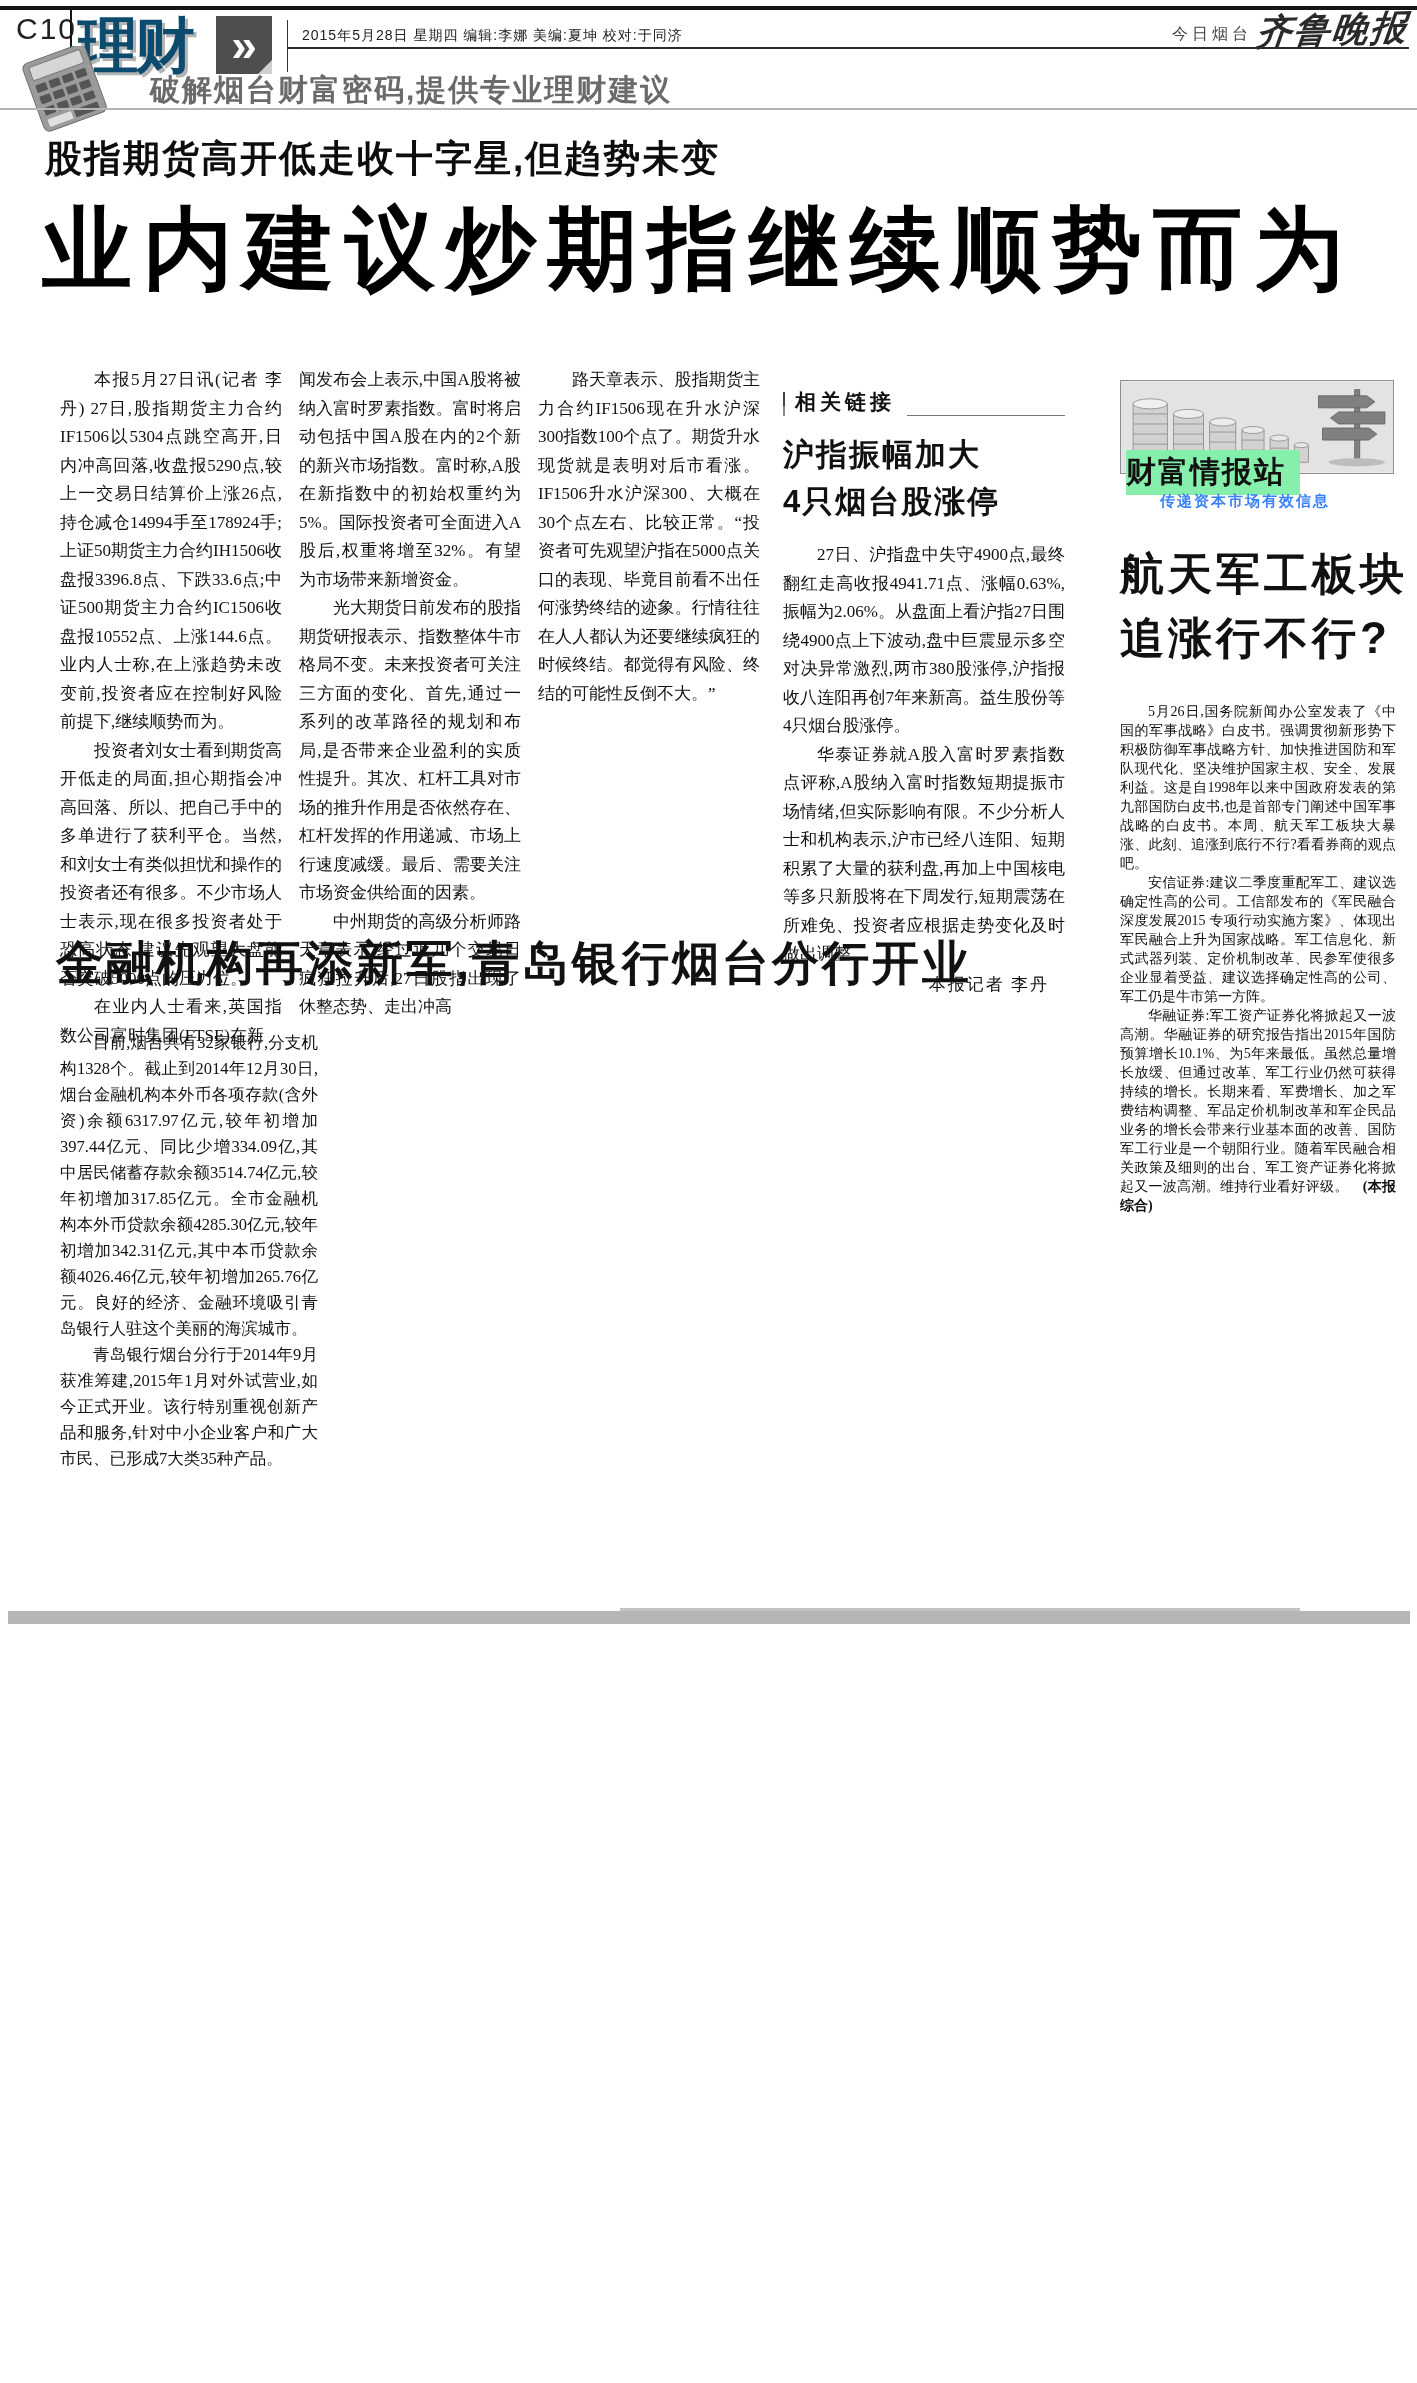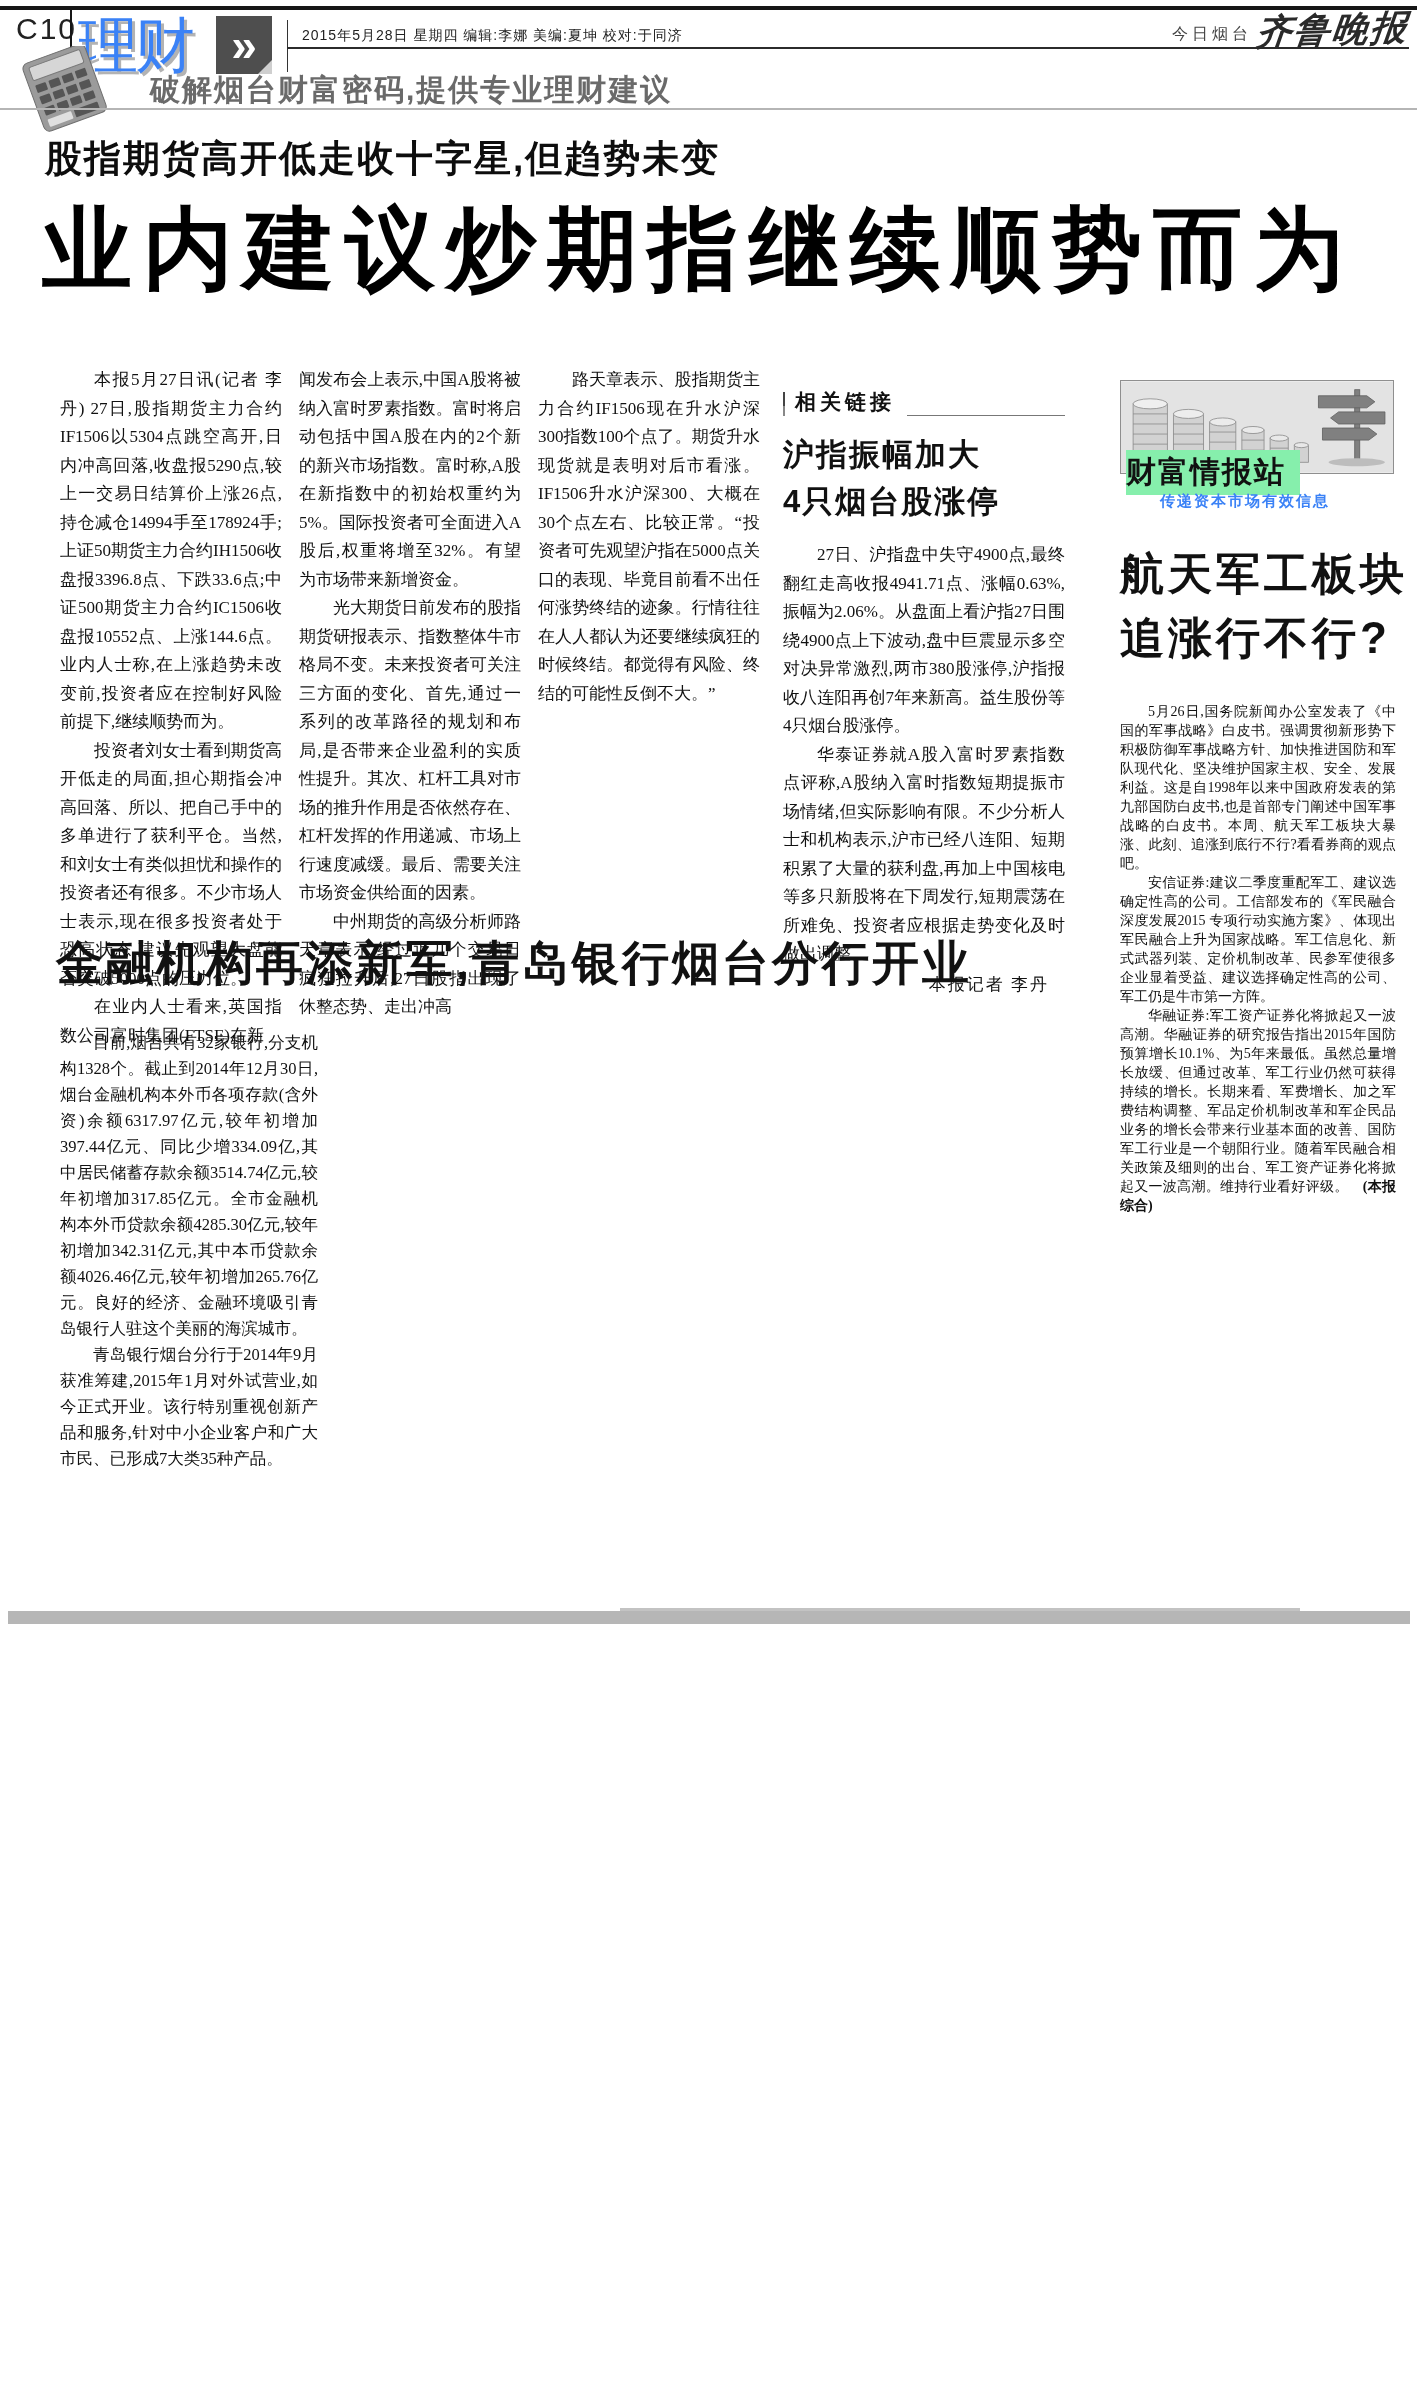--- a/index.html
+++ b/index.html
@@ -5,21 +5,21 @@
   html,body{margin:0;padding:0;background:#e8e8e8;}
   #page{position:relative;width:1417px;height:2383px;background:#ffffff;margin:0 auto;
         font-family:"Liberation Serif","DejaVu Serif",serif;color:#111;overflow:hidden;}
   .abs{position:absolute;}
   .sans{font-family:"Liberation Sans","DejaVu Sans",sans-serif;}
 
   
   #top-rule{left:0;top:6px;width:1417px;height:4px;background:#161616;}
   #page-number{left:16px;top:12px;font-size:30px;letter-spacing:2px;color:#222;}
   #hdr-vrule1{left:70px;top:8px;width:2px;height:84px;background:#161616;}
-  #section-logo{left:78px;top:6px;font-size:60px;font-weight:400;color:#3b82f6;
+  #section-logo{left:78px;top:6px;font-size:60px;font-weight:700;color:#0c4a6e;
                 text-shadow:3px 3px 0 #b3b3b3;letter-spacing:-3px;}
   #chevron-box{left:216px;top:16px;width:56px;height:58px;background:#4e4e4e;color:#fff;
                display:flex;align-items:center;justify-content:center;font-size:46px;font-weight:900;}
   #chevron-box:after{content:"";position:absolute;right:0;bottom:0;border-style:solid;
                border-width:0 0 14px 14px;border-color:transparent transparent #cfcfcf transparent;}
   #hdr-vrule2{left:287px;top:20px;width:1px;height:52px;background:#333;}
   #dateline{left:302px;top:27px;font-size:14px;color:#222;letter-spacing:1px;}
   #hdr-hrule{left:287px;top:47px;width:1122px;height:2px;background:#2b2b2b;}
   #edition{left:1172px;top:24px;font-size:16px;color:#444;letter-spacing:4px;}
   #masthead{left:1256px;top:6px;font-size:36px;font-weight:bold;font-style:italic;color:#2a2a2a;

